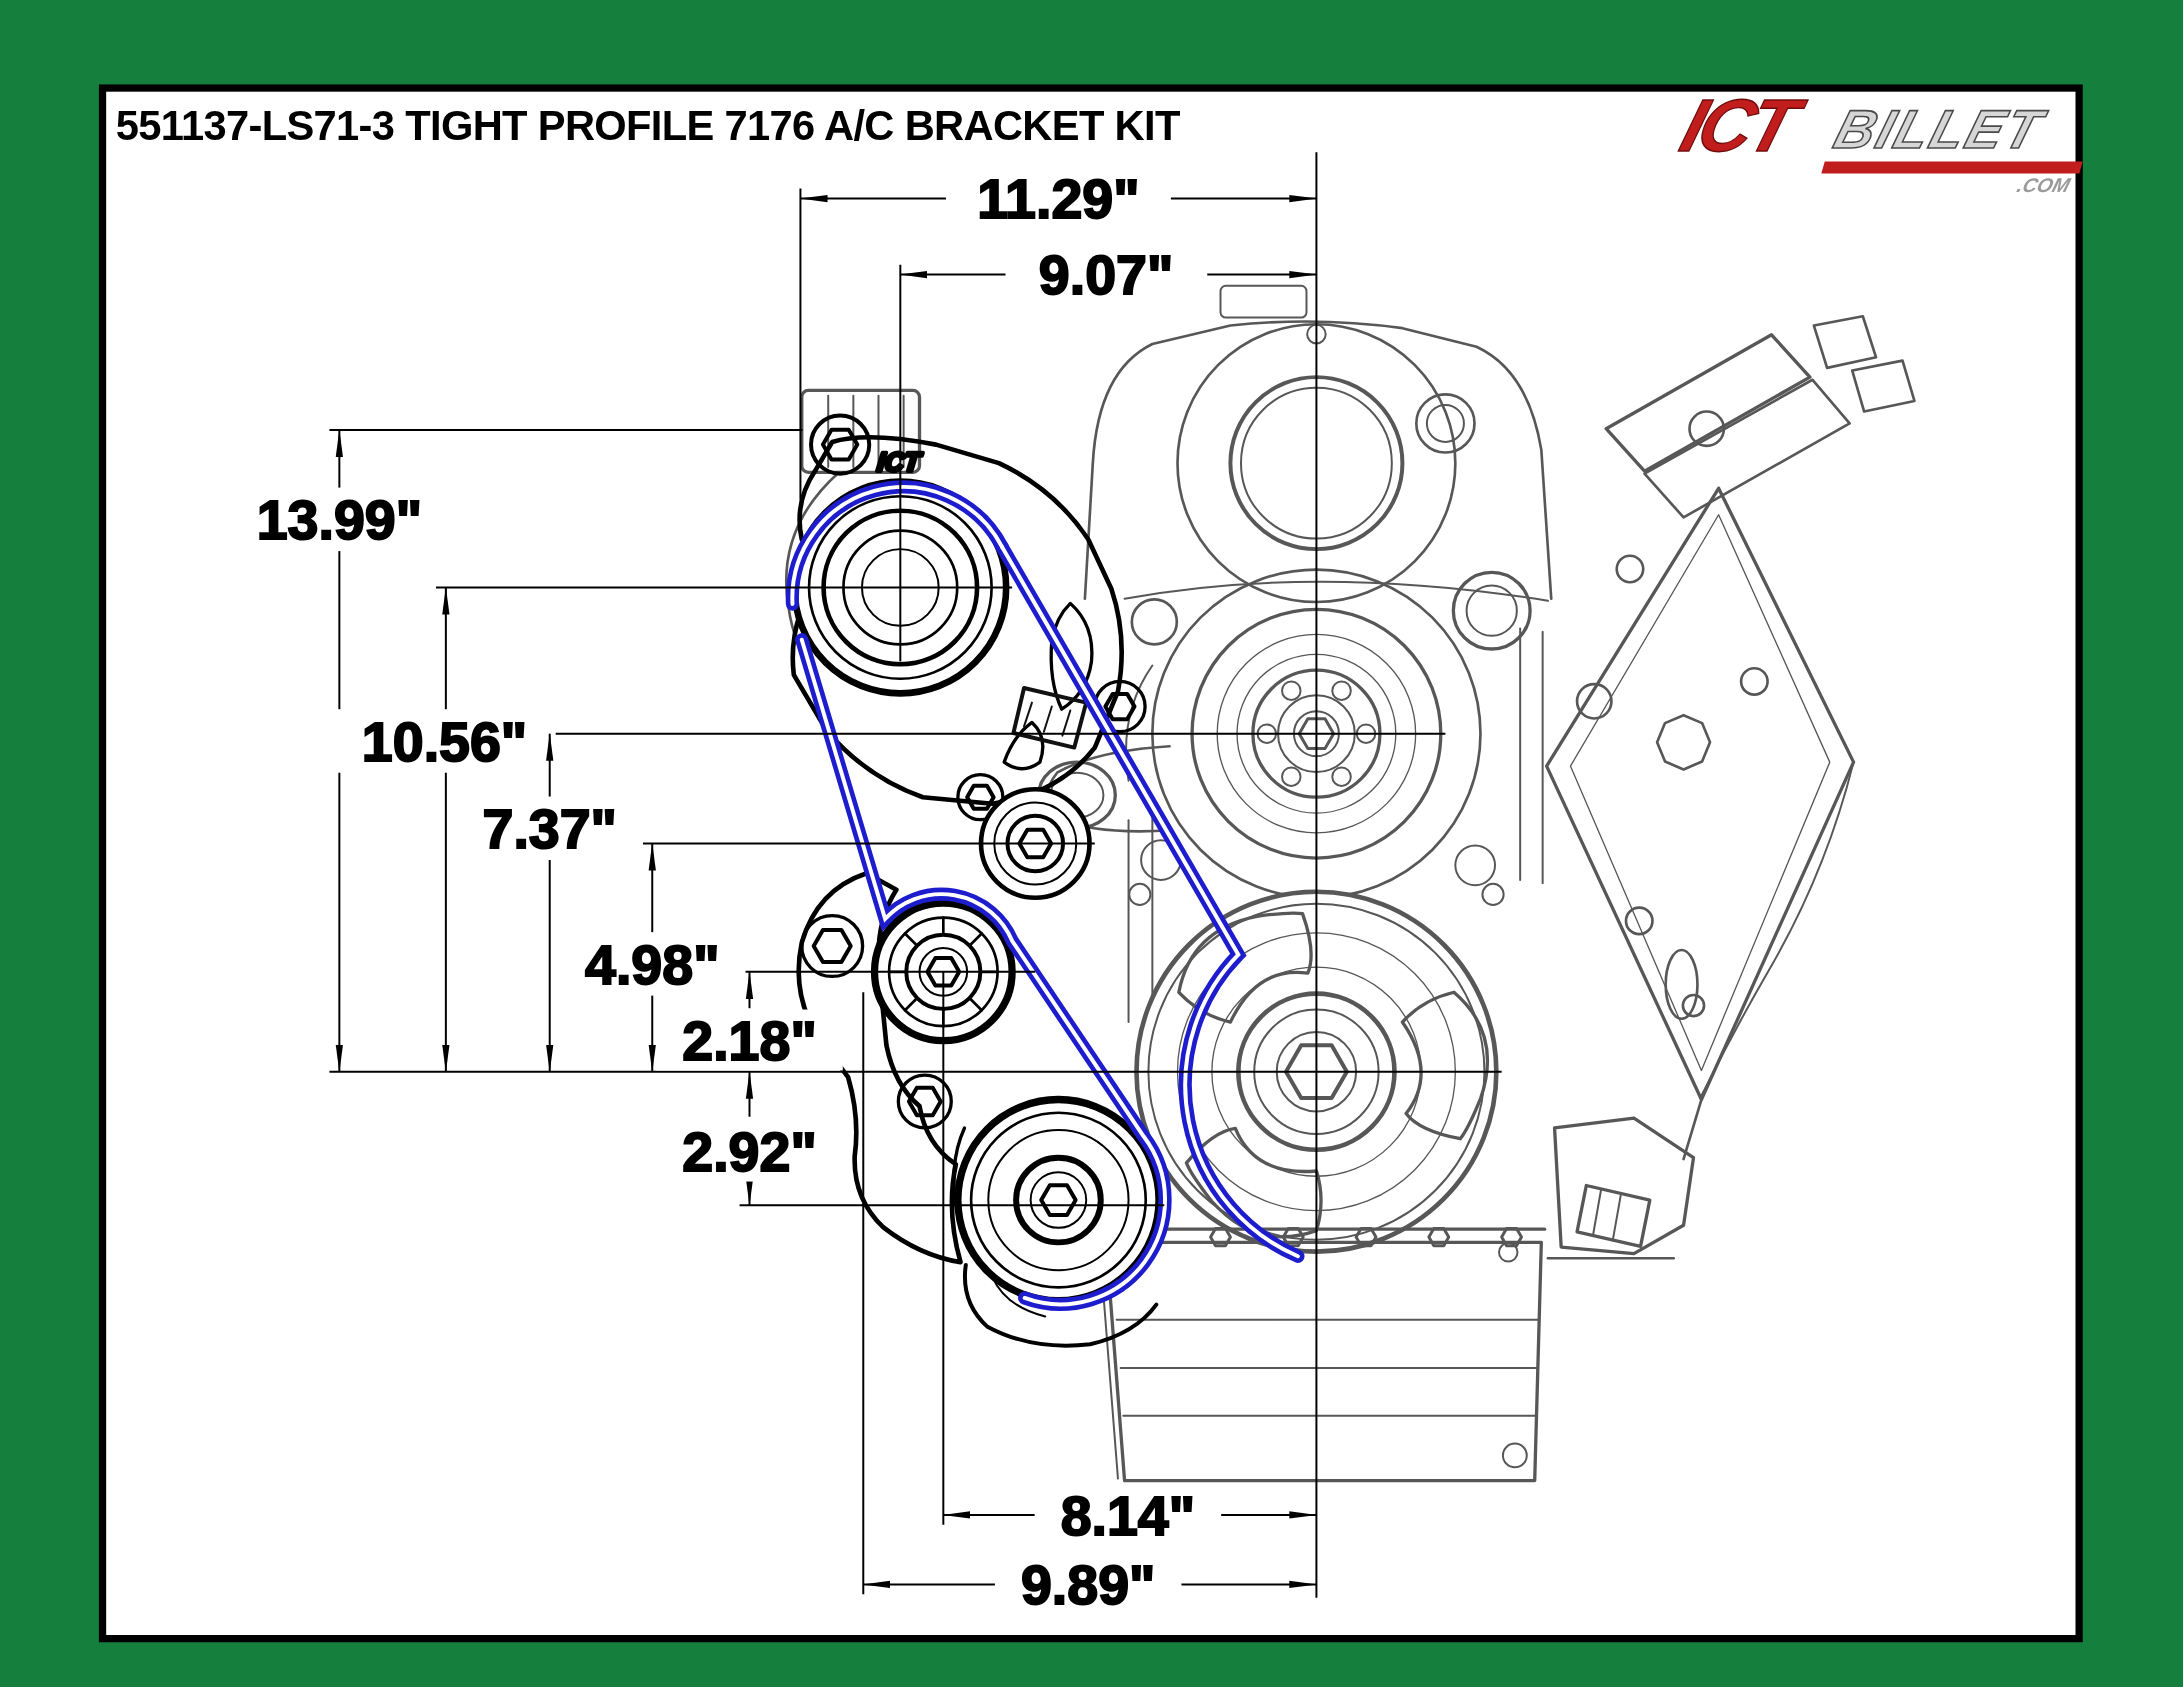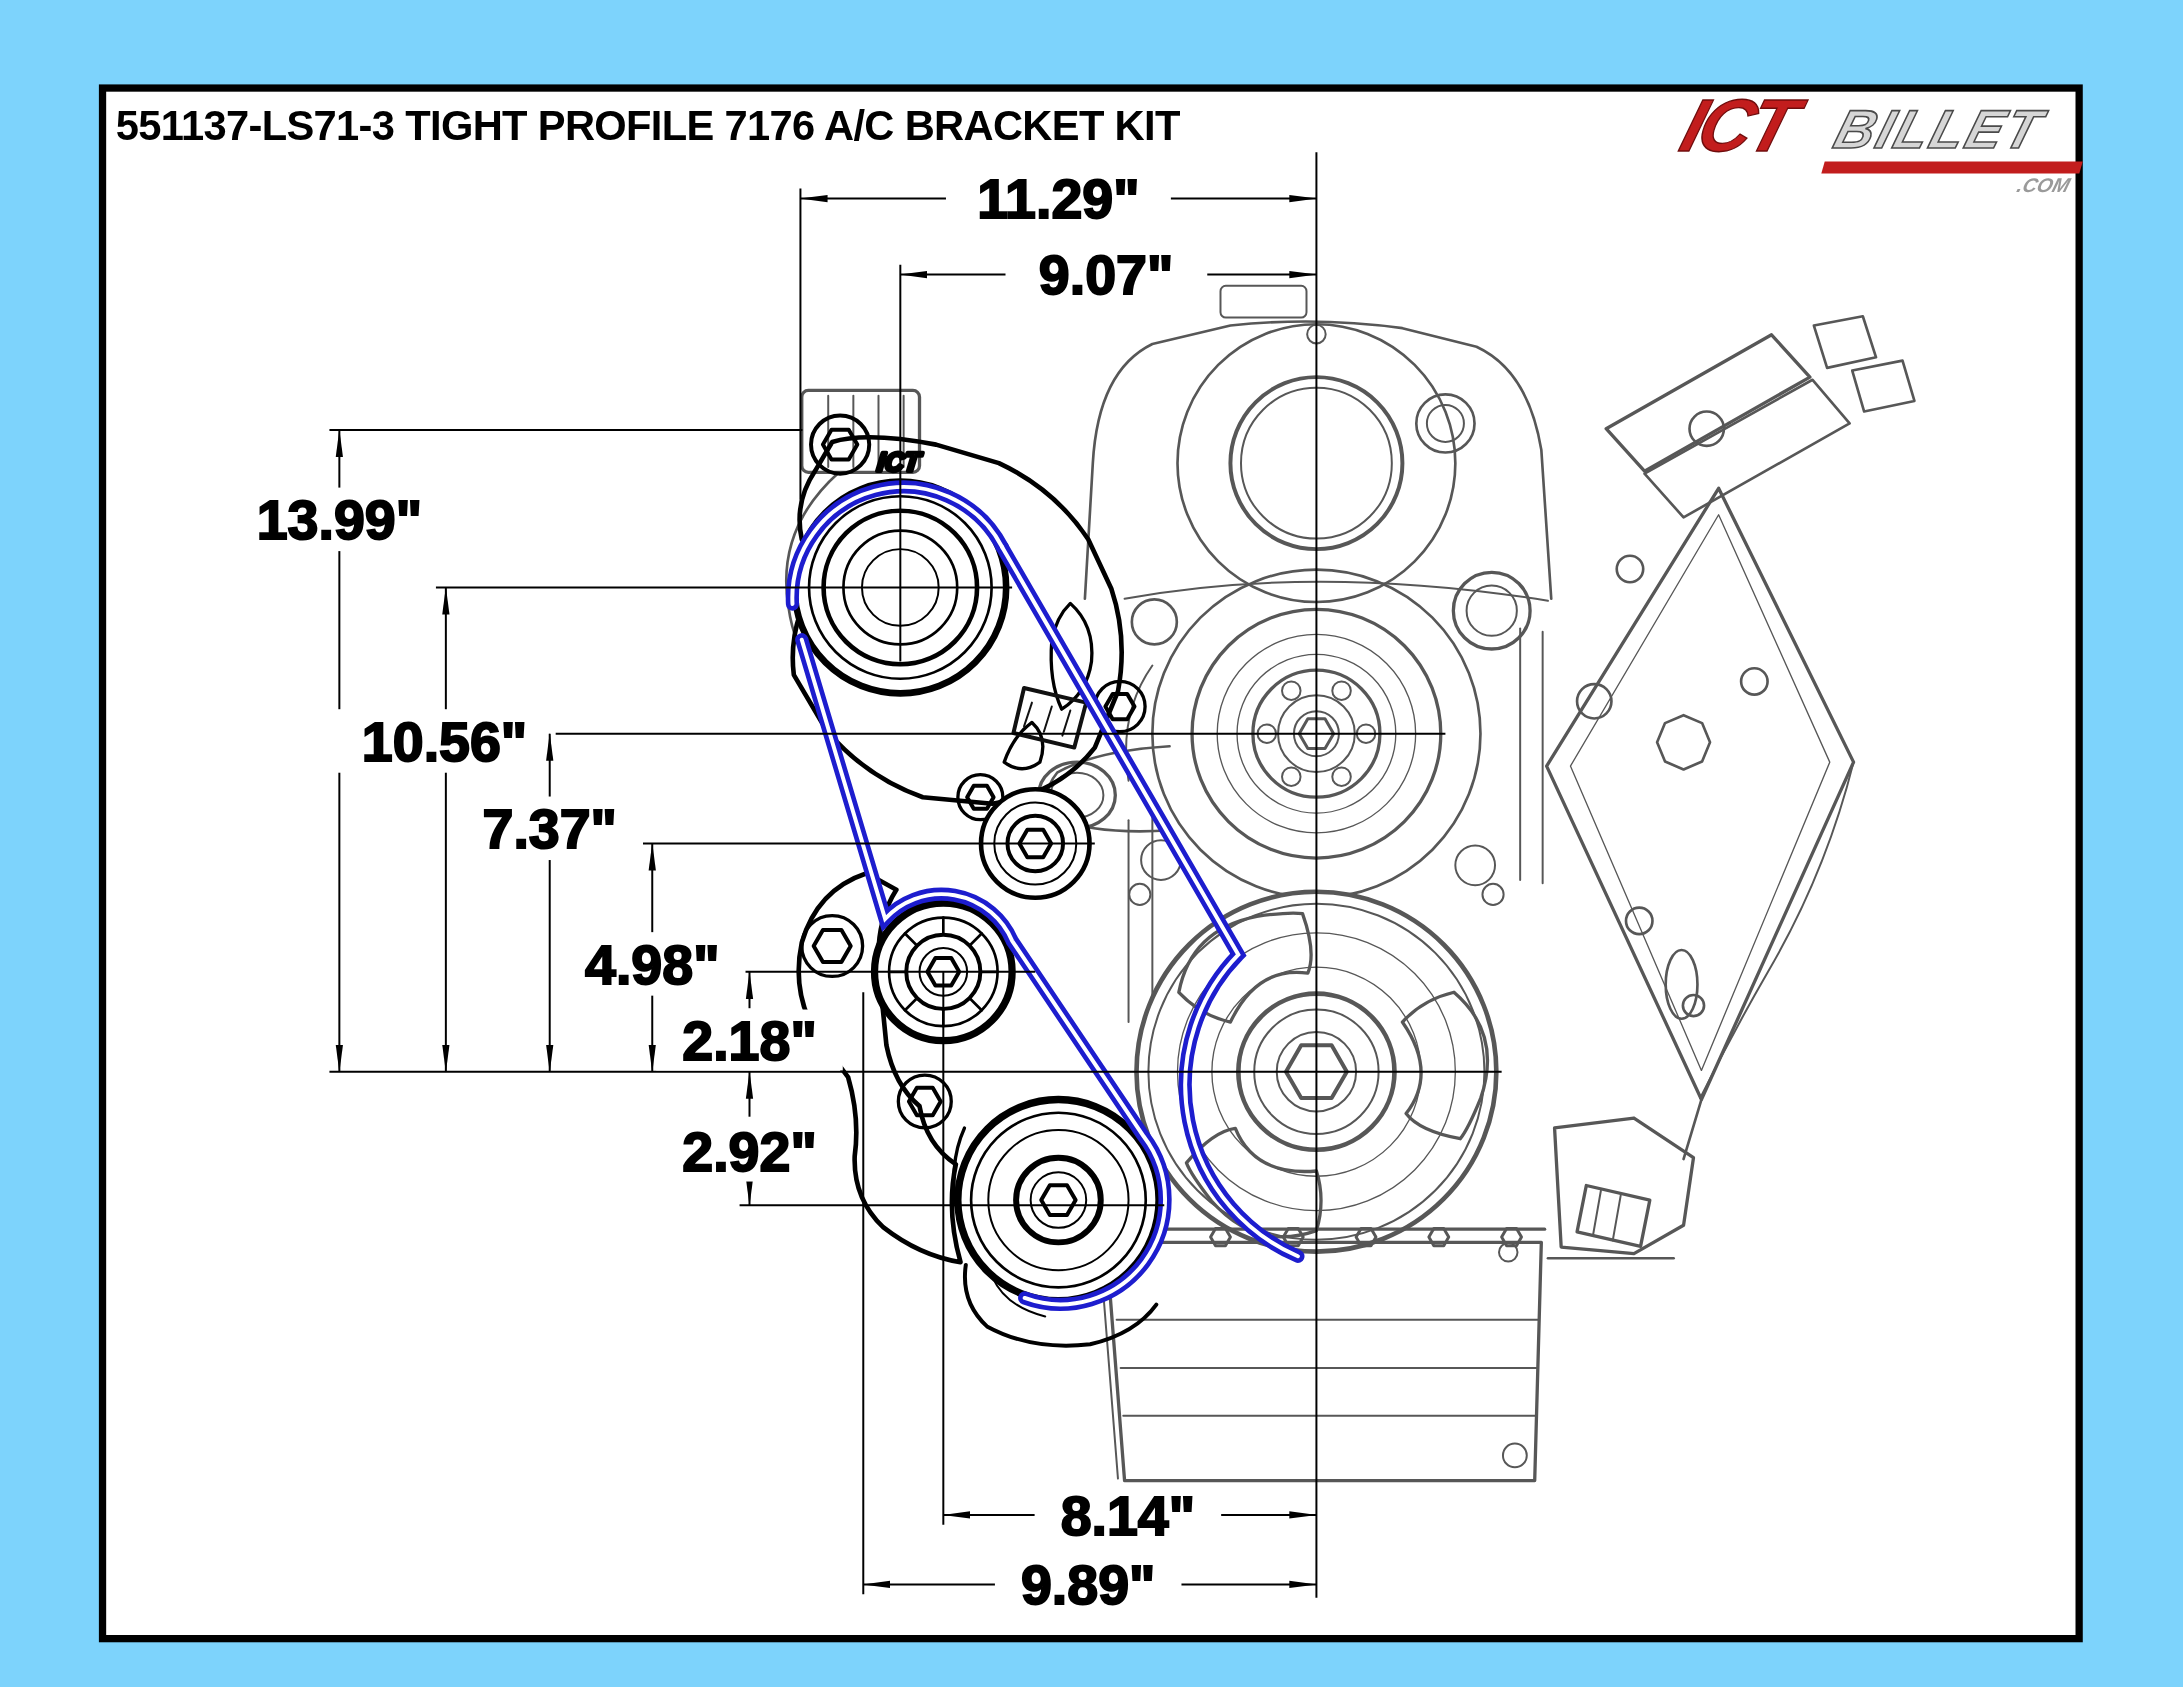--- a/index.html
+++ b/index.html
@@ -1,16 +1,16 @@
 <!DOCTYPE html>
 <html style="font-size:10.6px"><head>
 <meta charset="utf-8">
 <style>
   html,body{margin:0;padding:0;background:#ffffff;}
-  .page{width:2183px;height:1687px;position:relative;background:#7dd3fc;overflow:hidden;}
+  .page{width:2183px;height:1687px;position:relative;background:#15803d;overflow:hidden;}
   svg{display:block;}
   text{font-family:"Liberation Sans","DejaVu Sans",sans-serif;}
   .dimtxt{font-weight:bold;font-size:84px;fill:#000;}
   .titletxt{font-weight:bold;font-size:63px;fill:#000;letter-spacing:-1px;}
   .engine{stroke:#575757;fill:none;}
   .kit{stroke:#000000;fill:none;}
   .dim{stroke:#000000;fill:none;}
 </style>
 </head>
 <body>

